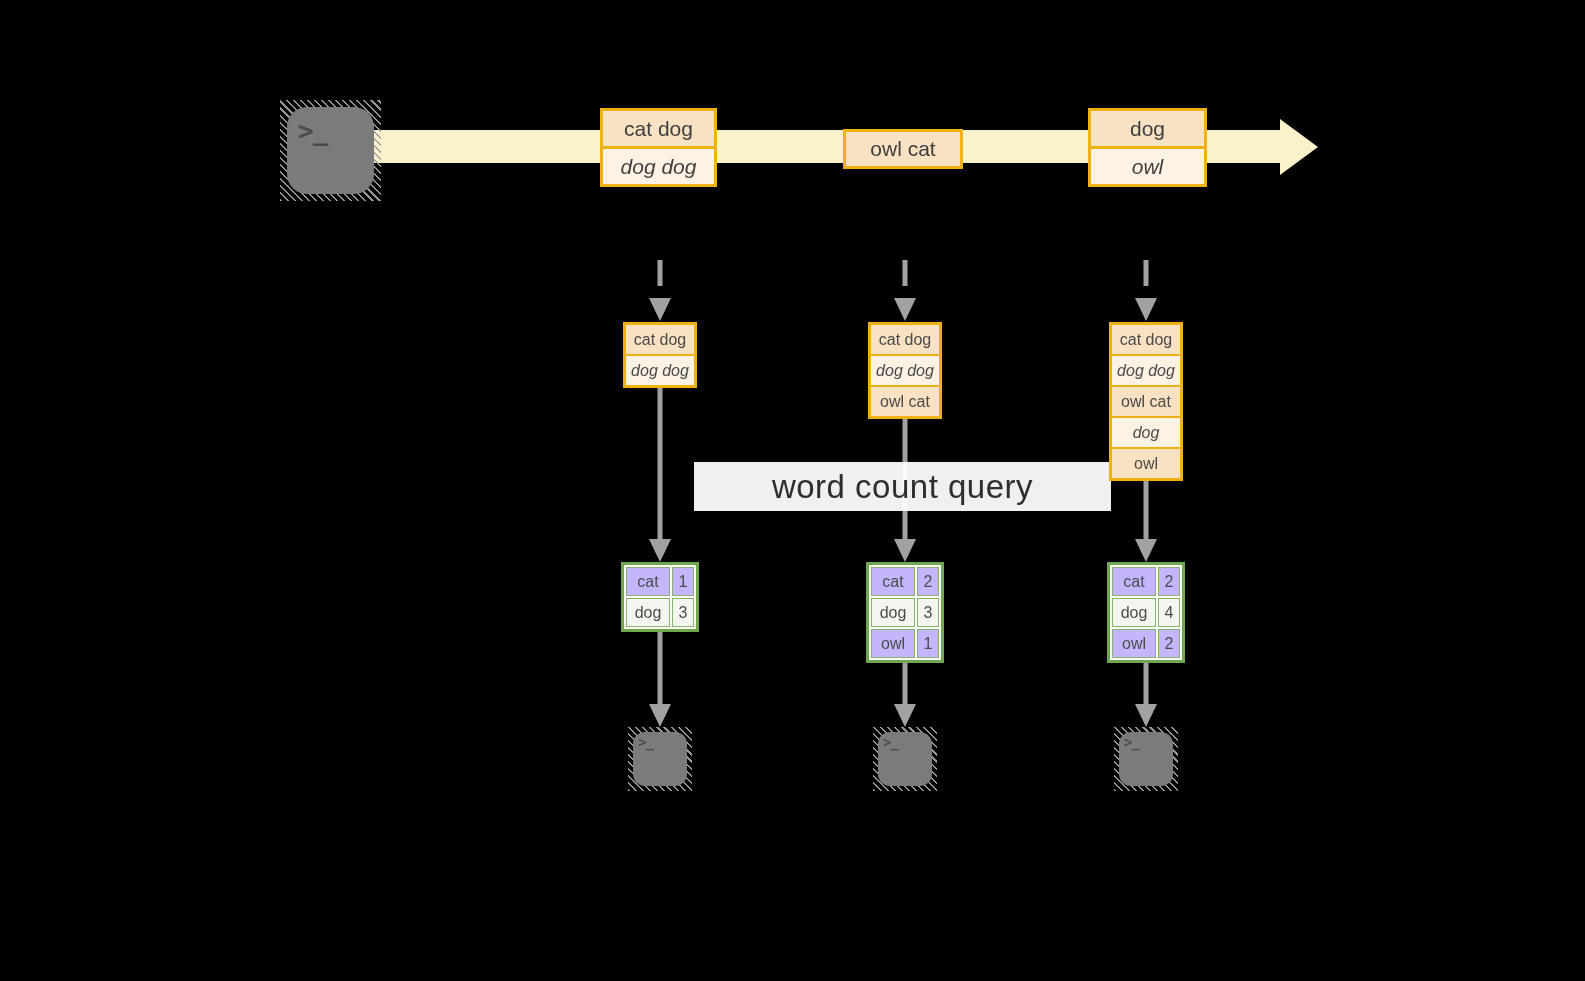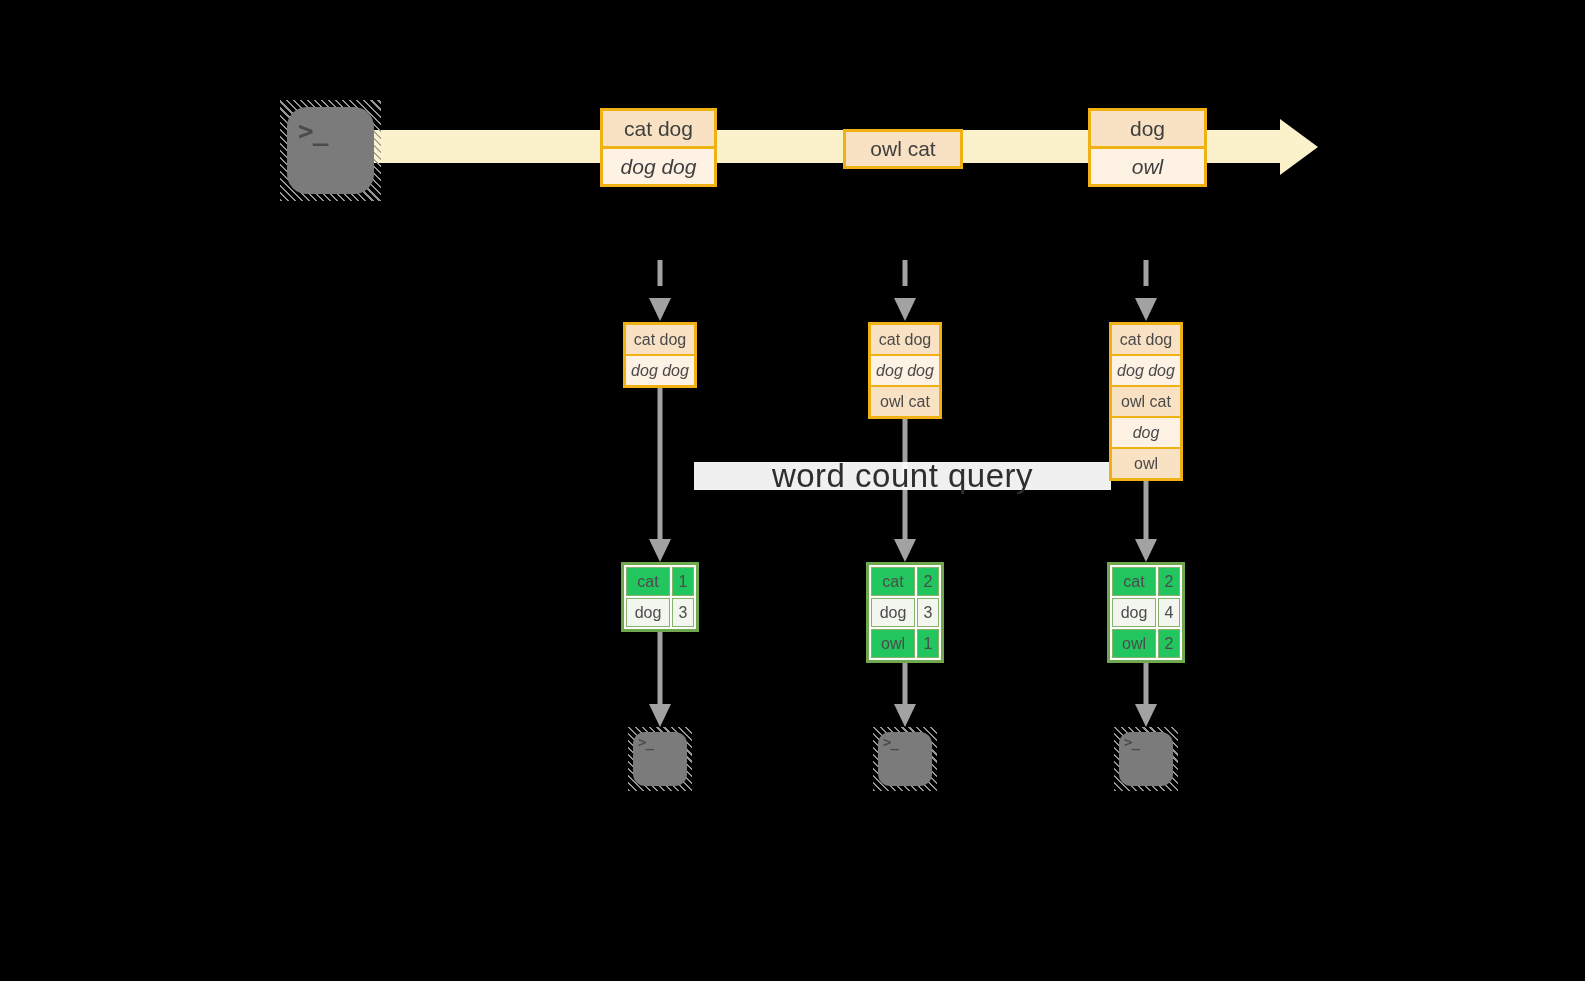--- a/index.html
+++ b/index.html
@@ -32,29 +32,29 @@
   .stack{position:absolute;top:322px;width:68px;border:3px solid #f0b213;z-index:3;background:#f0b213;}
   .scell{height:29px;display:flex;align-items:center;justify-content:center;font-size:16px;color:#4a4a4a;}
   .scell + .scell{border-top:2px solid #f0b213;}
   
   .dline{position:absolute;width:5px;transform:translateX(-50%);z-index:1;
     background:repeating-linear-gradient(to bottom,#a2a2a2 0 26px,transparent 26px 34px);}
   .ln{position:absolute;width:5px;background:#a2a2a2;transform:translateX(-50%);z-index:1;}
   .ah{position:absolute;width:0;height:0;transform:translateX(-50%);z-index:1;
     border-left:11px solid transparent;border-right:11px solid transparent;border-top:23px solid #a2a2a2;}
   
-  .banner{position:absolute;left:694px;top:462px;width:417px;height:28px;z-index:2;
+  .banner{position:absolute;left:694px;top:462px;width:417px;height:49px;z-index:2;
     background:rgba(255,255,255,.94);display:flex;align-items:center;justify-content:center;
     font-size:33px;font-weight:300;color:#2e2e2e;letter-spacing:.5px;}
   
   .gtable{position:absolute;top:562px;border:3px solid #6fa84e;background:#fcfdfb;padding:2px;z-index:3;
     display:grid;grid-template-columns:44px 22px;gap:2px;}
   .gcell{height:27px;display:flex;align-items:center;justify-content:center;
     font-size:16px;color:#4c4c4c;border:1px solid #85b369;}
-  .g-a{background:#22c55e;}
+  .g-a{background:#c4b5fd;}
   .g-b{background:#f3f6ee;}
 </style>
 </head>
 <body>
 
 <div class="canvas">
 
   <div class="band"></div>
   <div class="band-head"></div>
 

